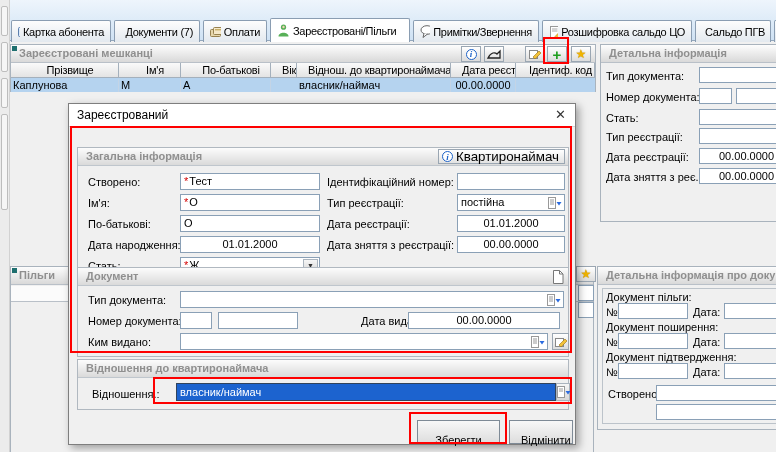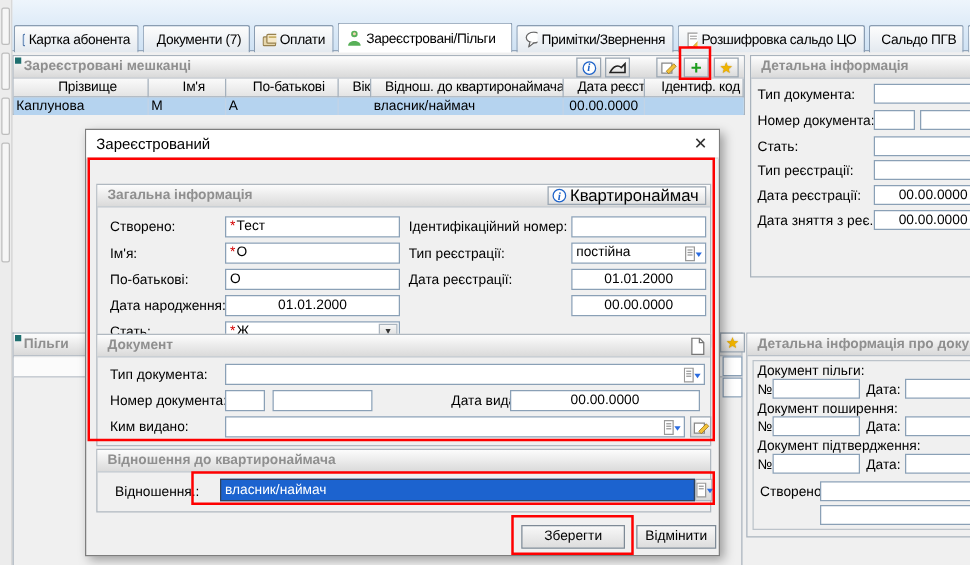--- a/index.html
+++ b/index.html
@@ -51,21 +51,21 @@
   
   .dialog { position:absolute; left:68px; top:103px; width:508px; height:342px; background:#f0f0f0;
             border:1px solid #7e7e7e; box-shadow:3px 3px 8px rgba(0,0,0,.35); z-index:10; }
   .dtitle { position:relative; height:23px; background:#fff; border-bottom:1px solid #d6d6d6; }
   .dtitle span.t { position:absolute; left:8px; top:4px; font-size:12px; }
   .dclose { position:absolute; right:9px; top:3px; font-size:13px; color:#333; cursor:default; }
   .group { position:absolute; border:1px solid #b0b8c0; background:#f0f0f0; }
   .ghead { position:relative; height:18px; background:linear-gradient(#fcfcfc,#dadada); border-bottom:1px solid #bfc6cd; }
   .gtitle { position:absolute; left:8px; top:2px; color:#8f8f8f; font-weight:bold; white-space:nowrap; }
   .btn { position:absolute; height:19px; background:linear-gradient(#f8f8f8,#dddddd); border:1px solid #7e8a96;
-         font-size:11px; text-align:center; line-height:17px; padding:0; }
+         font-size:11px; text-align:center; line-height:17px; padding:11px; }
   .quartbtn { position:absolute; right:3px; top:1px; height:15px; padding:0 5px 0 3px;
               background:linear-gradient(#ffffff,#e2e2e2); border:1px solid #9aa6b2; display:flex; align-items:center; gap:3px; }
   .infoglyph { display:inline-flex; width:11px; height:11px; border-radius:50%; border:1px solid #1d62c8; color:#1d62c8;
                font:bold italic 9px "Liberation Serif", serif; align-items:center; justify-content:center; background:#fff; }
 
   
   .sel-combo { position:absolute; height:18px; background:#1c63cf; border:1px solid #30435c; color:#fff; padding:1px 3px;
                line-height:14px; }
 
   
@@ -293,20 +293,21 @@
         <svg class="combo-glyph" width="14" height="13">
             <rect x="0.5" y="0.5" width="7" height="11" fill="#fff" stroke="#999"></rect>
             <rect x="2" y="2.5" width="4" height="1" fill="#999"></rect>
             <rect x="2" y="4.5" width="4" height="1" fill="#999"></rect>
             <rect x="2" y="6.5" width="4" height="1" fill="#999"></rect>
             <path d="M8.5,5 L13.5,5 L11,8.5 Z" fill="#2a6be0"></path>
           </svg>
       </div>
       <span class="lbl" style="left:249px;top:70px;">Дата реєстрації:</span>
       <div class="inp date" style="left:379px;top:67px;width:108px;">01.01.2000</div>
+      <span class="lbl" style="left:249px;top:91px;">Дата зняття з реєстрації:</span>
       <div class="inp date" style="left:379px;top:88px;width:108px;">00.00.0000</div>
     </div>
 
     <div class="group" style="left:8px;top:163px;width:492px;height:90px;">
       <div class="ghead">
         <span class="gtitle">Документ</span>
         <svg style="position:absolute;right:4px;top:2px;" width="12" height="14">
             <path d="M1.5,0.5 h6 l3.5,3.5 v9.5 h-9.5 z" fill="#fff" stroke="#777"></path>
             <path d="M7.5,0.5 v3.5 h3.5" fill="none" stroke="#777"></path>
           </svg>

